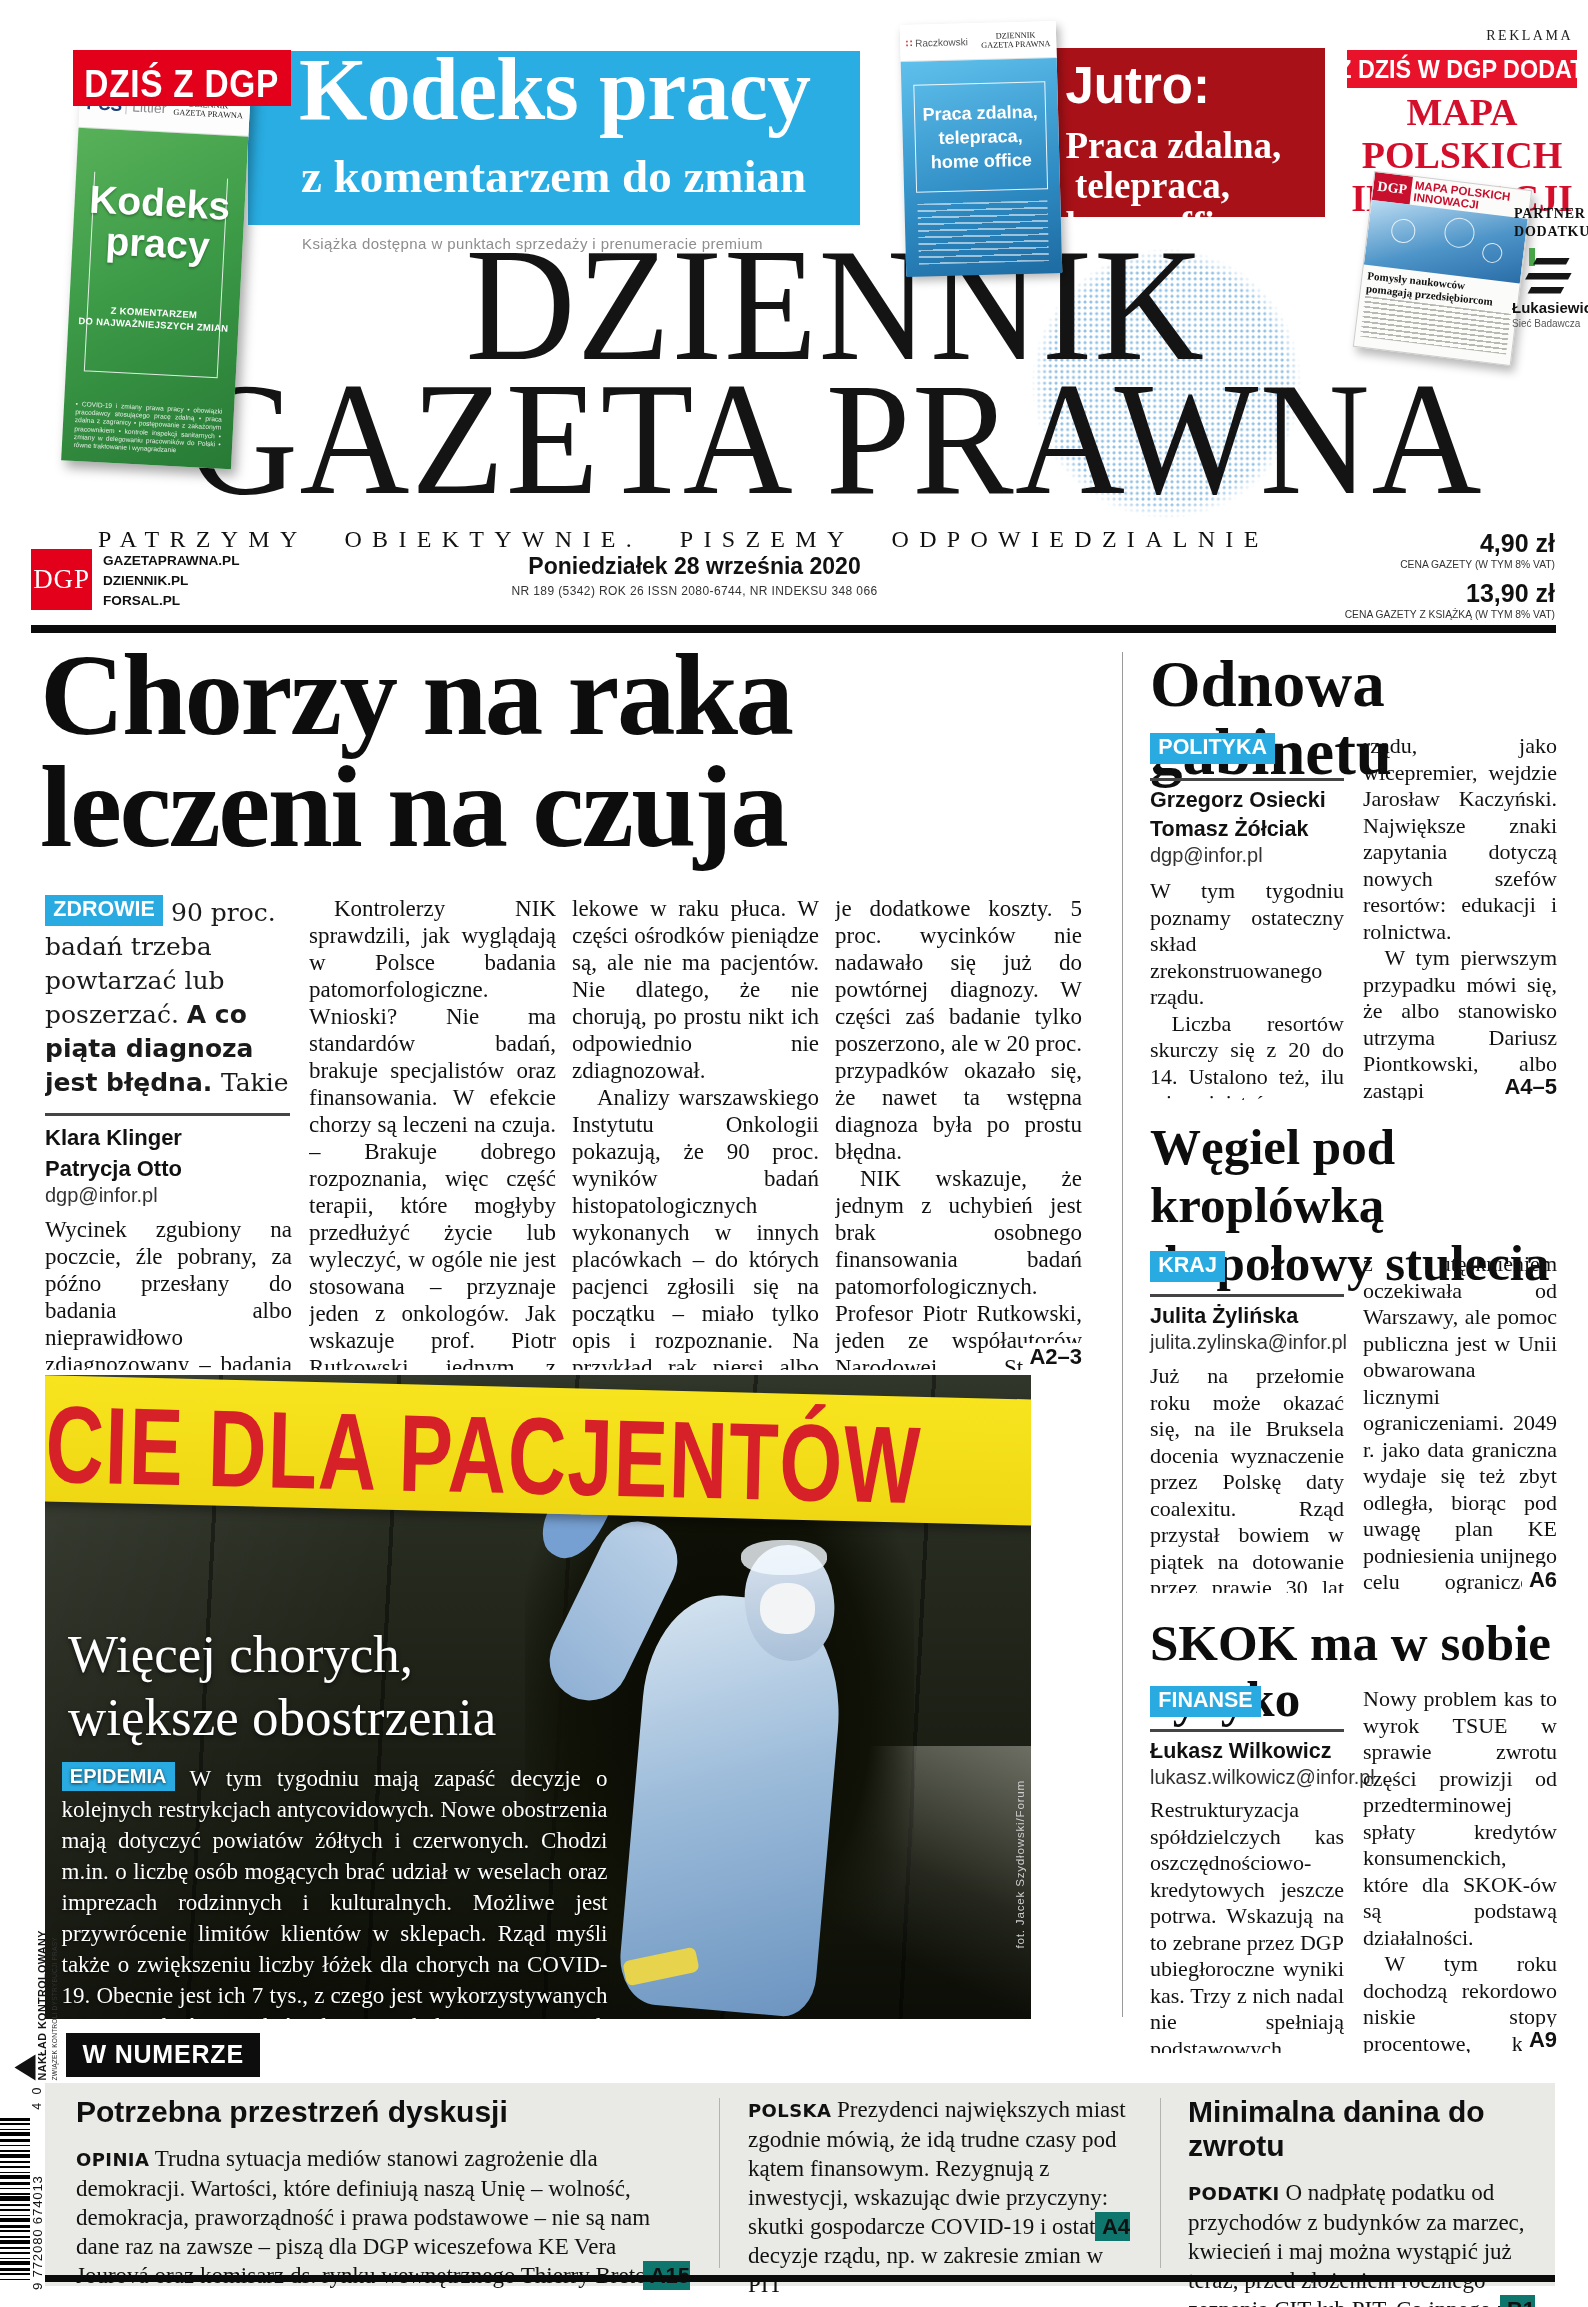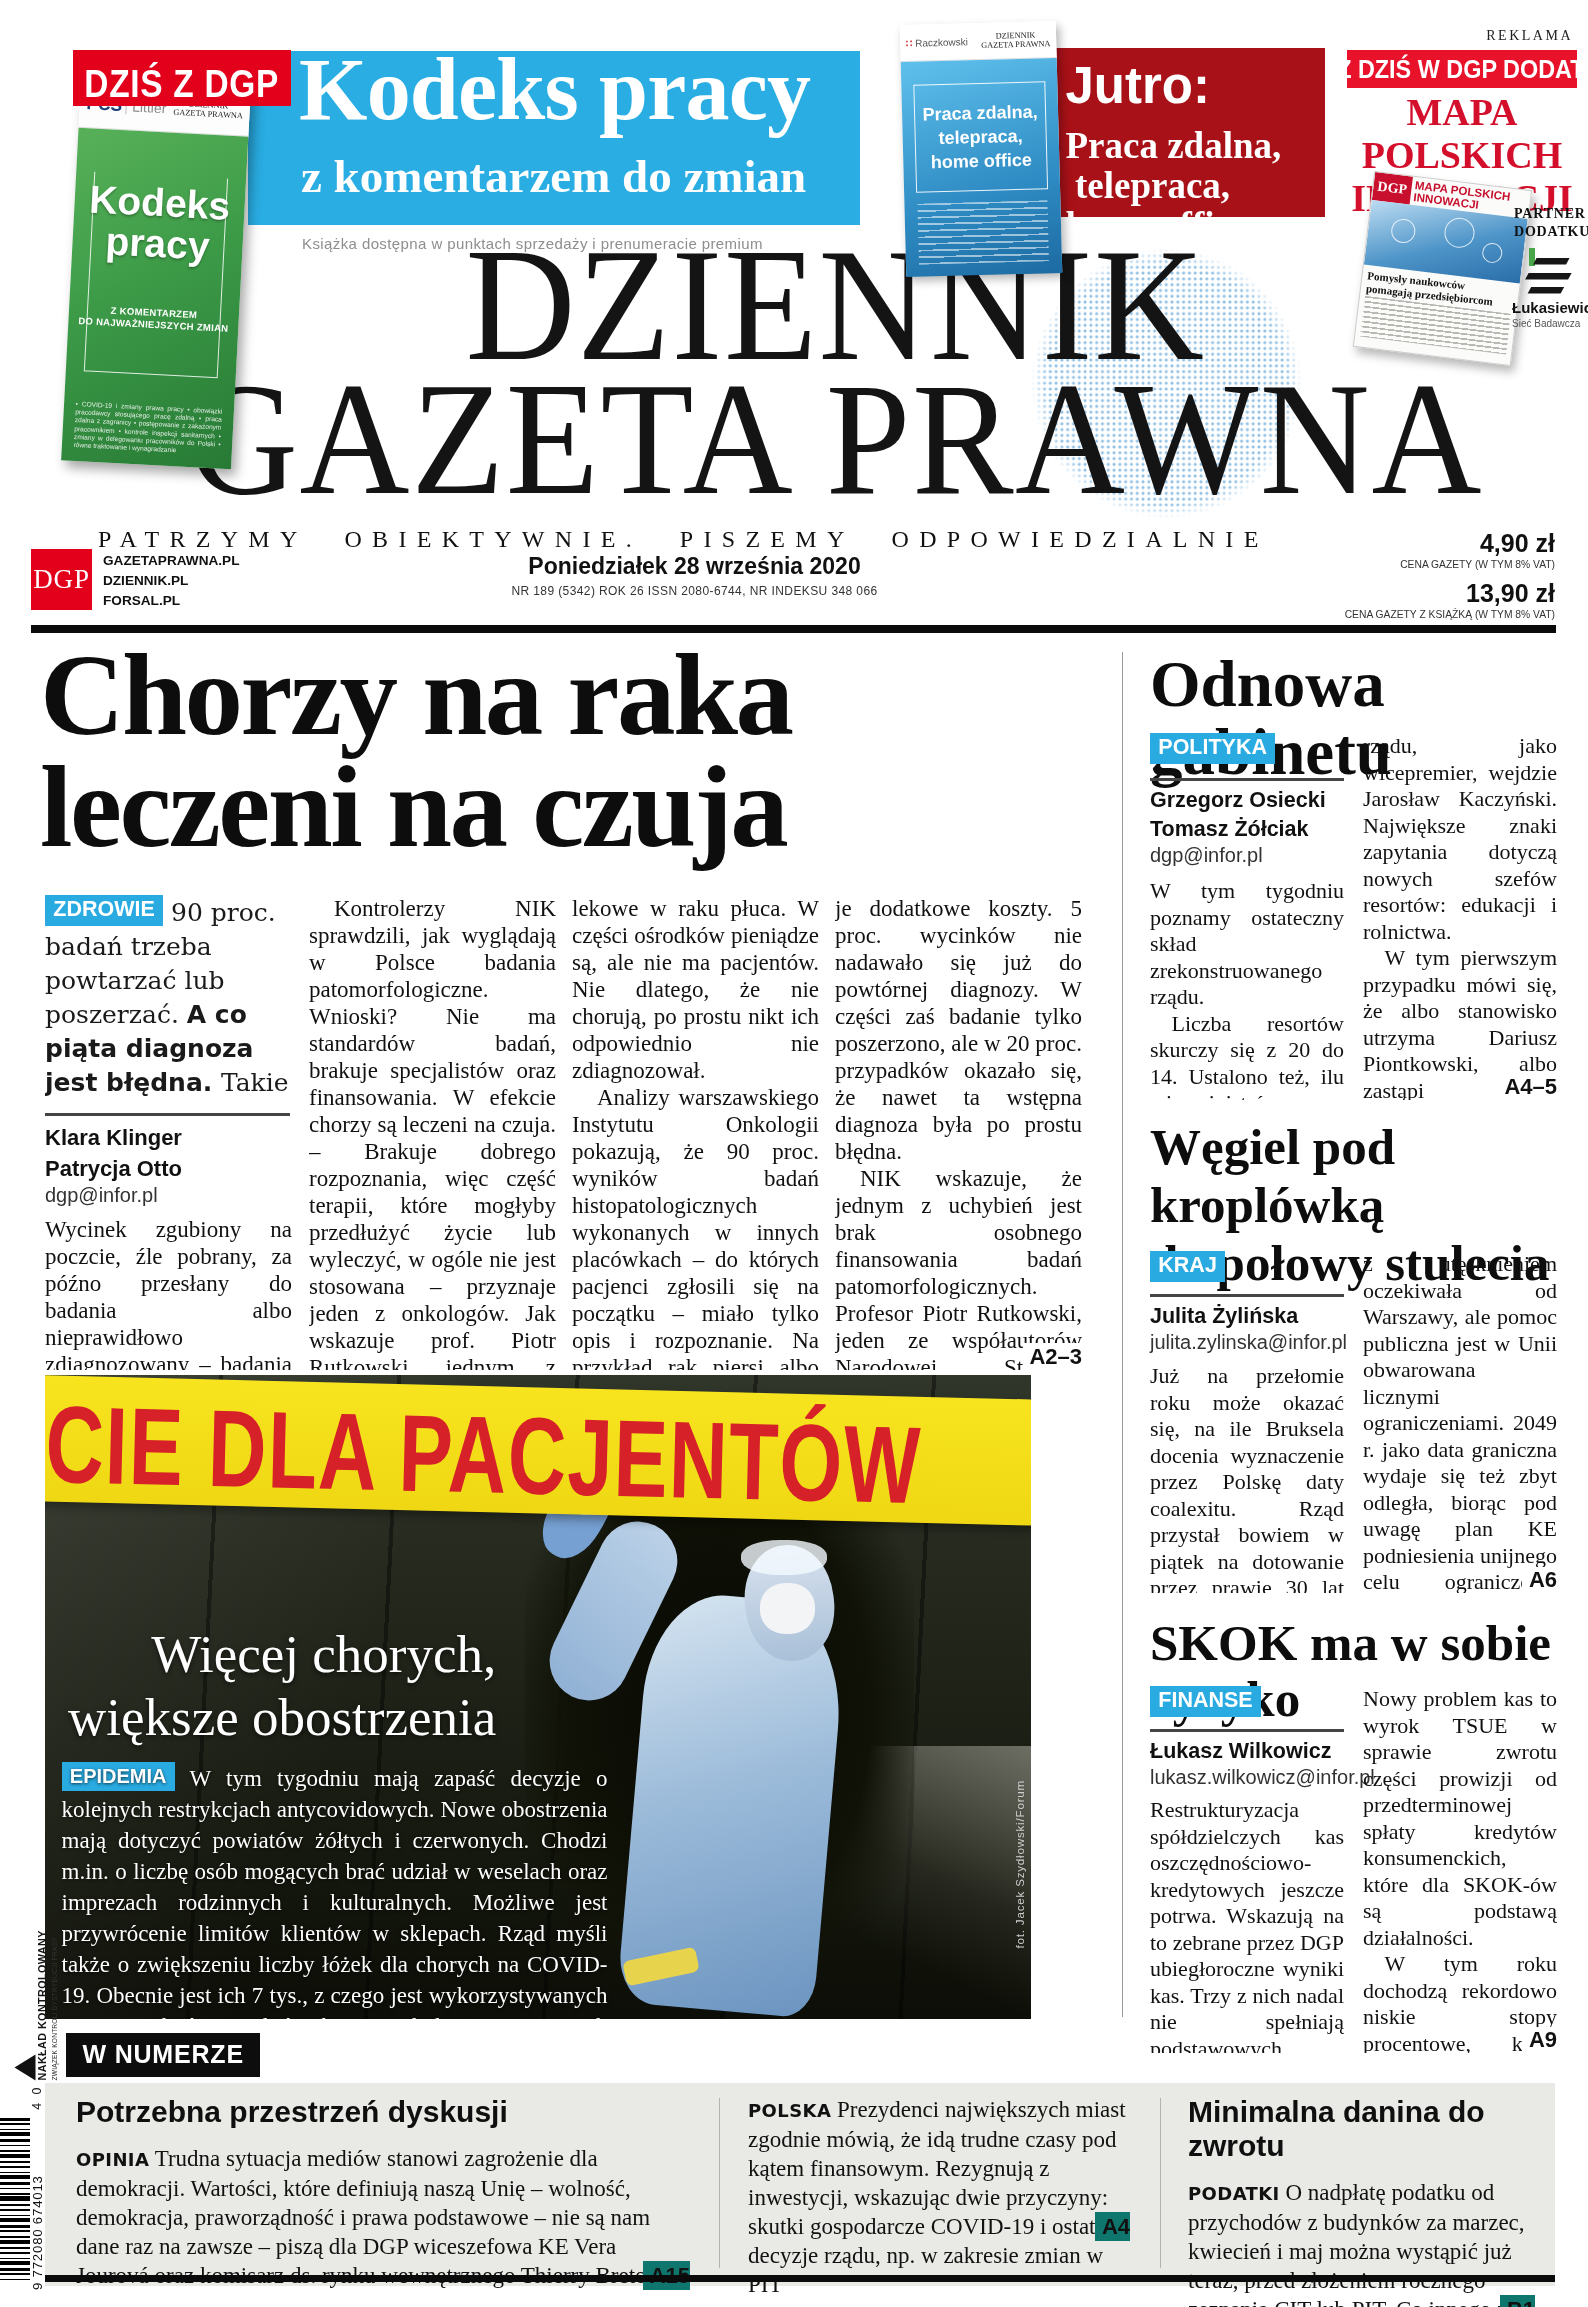--- a/index.html
+++ b/index.html
@@ -133,21 +133,21 @@
   .visor{position:absolute;left:696px;top:165px;width:86px;height:35px;border-radius:45%;
       background:rgba(244,250,255,.8);}
   .mask{position:absolute;left:715px;top:208px;width:55px;height:51px;border-radius:46%;background:#f2f4f6;}
   .yellowtool{position:absolute;left:579px;top:579px;width:74px;height:25px;border-radius:6.6px;
       background:#e8d44c;transform:rotate(-12deg);}
   .banner{position:absolute;left:-15px;top:0px;width:1026px;height:126px;transform:rotate(1.4deg);transform-origin:left top;
       background:linear-gradient(#f7e41f,#efd713);box-shadow:0 5px 10px rgba(0,0,0,.35);overflow:hidden;}
   .banner span{position:absolute;left:-38px;top:6.6px;color:#d62128;font-weight:bold;font-size:101px;
       white-space:nowrap;transform:scale(.8,1.08);transform-origin:left top;letter-spacing:1.7px;}
   .ph-hl{position:absolute;left:23px;top:248px;color:#fff;font-family:"Liberation Serif",serif;
-      font-size:53px;line-height:63px;text-shadow:0 1.7px 5px rgba(0,0,0,.6);text-align:right;}
+      font-size:53px;line-height:63px;text-shadow:0 1.7px 5px rgba(0,0,0,.6);}
   .ph-par{position:absolute;left:16.5px;top:387px;width:546px;color:#fff;
       font-family:"Liberation Serif",serif;font-size:23px;line-height:31px;text-align:justify;
       text-shadow:0 0.8px 3.3px rgba(0,0,0,.7);}
   .ph-par .tag{font-size:20px;line-height:20px;vertical-align:3.3px;}
   .credit{position:absolute;right:5px;top:405px;color:#cfcfcf;font-size:11.6px;
       writing-mode:vertical-rl;transform:rotate(180deg);letter-spacing:0.8px;}
 
   
   .wn-label{left:66px;top:2033px;background:#0d0d0d;color:#fff;font-weight:bold;font-size:25px;
       padding:6.6px 16.5px 8.3px;letter-spacing:0.8px;z-index:2;}

